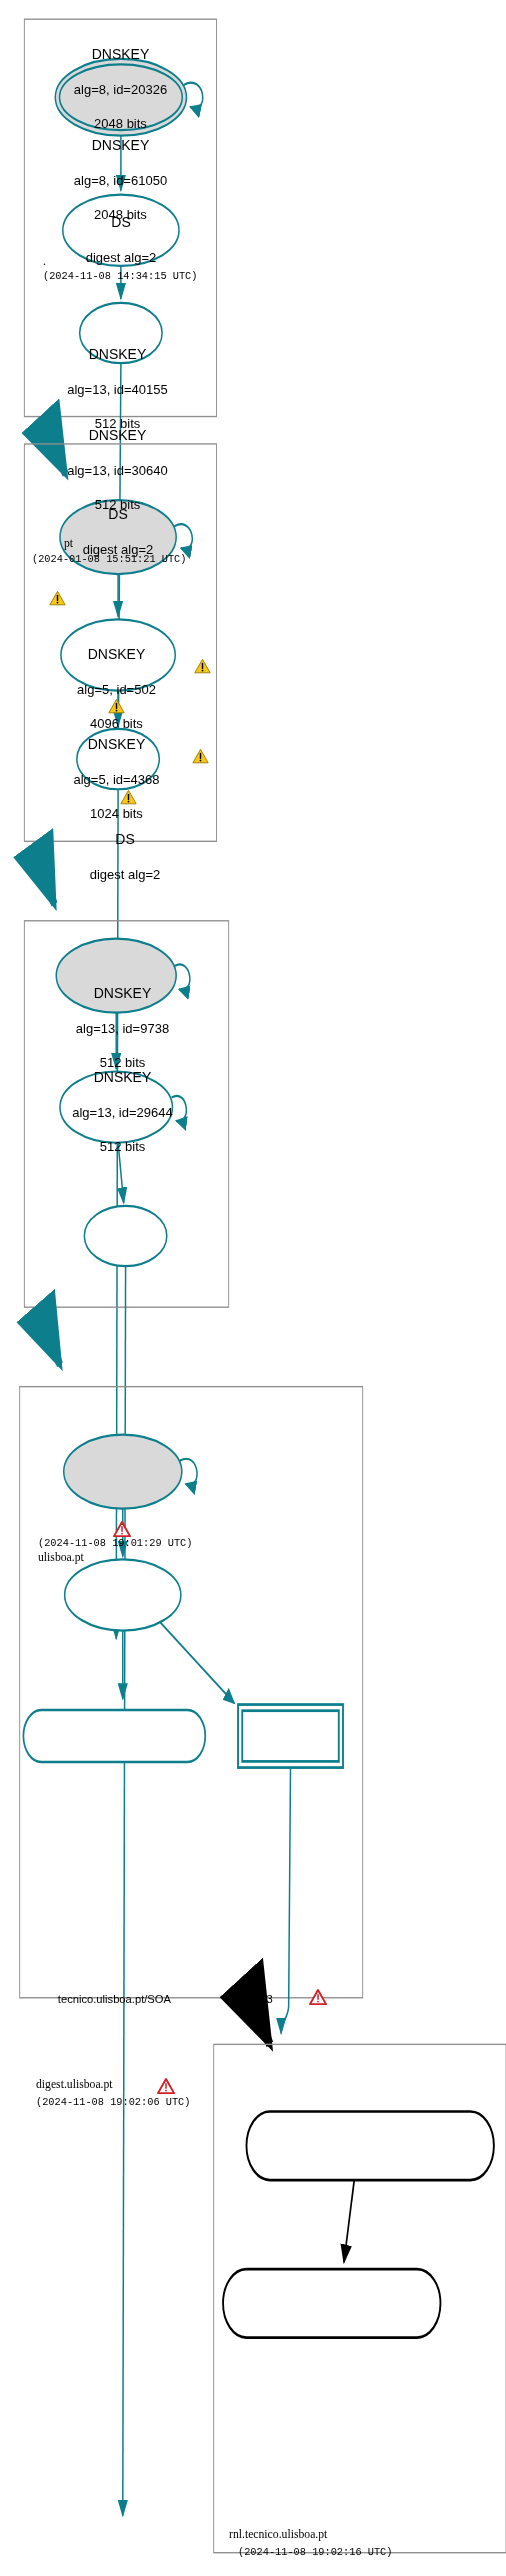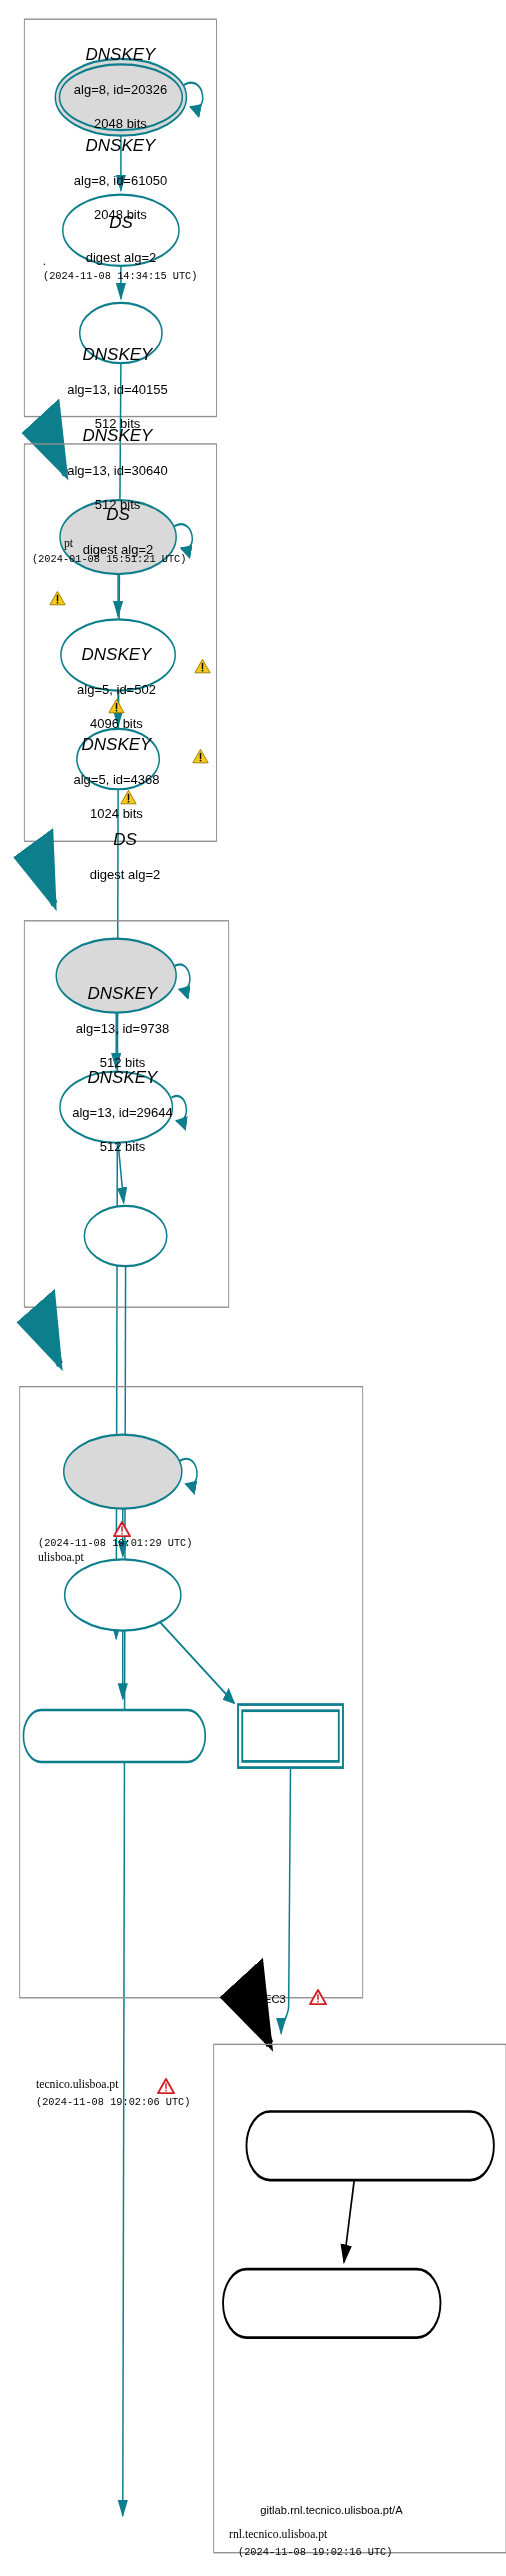--- a/index.html
+++ b/index.html
@@ -6,21 +6,21 @@
   body{font-family:"Liberation Serif", serif;}
   #canvas{position:relative;width:507px;height:2576px;background:#fff;overflow:hidden;}
   .zone-label{position:absolute;font-family:"Liberation Serif",serif;font-size:11.7px;color:#000;white-space:nowrap;}
   .zone-time{position:absolute;font-family:Liberation Mono, monospace;font-size:10.3px;color:#000;white-space:nowrap;}
 
   
   svg.layer{position:absolute;left:0;top:0;width:507px;height:2576px;overflow:visible;}
 
   
   .ntext{position:absolute;text-align:center;white-space:nowrap;pointer-events:none;}
-  .ntitle{font-family:"Liberation Sans",sans-serif;font-size:17px;color:#000;line-height:13px;font-style:italic;}
+  .ntitle{font-family:"Liberation Sans",sans-serif;font-size:14px;color:#000;line-height:13px;}
   .nsub{font-family:Liberation Sans, sans-serif;font-size:13px;color:#000;line-height:11.2px;margin-top:23px;}
   .rrtext{font-family:"Liberation Sans",sans-serif;font-size:11.2px;color:#000;}
 </style>
 </head>
 <body>
 
 <div id="canvas">
 
   <svg class="layer" viewBox="0 0 541 1880" preserveAspectRatio="none" style="height: 2576px;">
     <defs>
@@ -242,26 +242,26 @@
     <div class="nsub">alg=13, id=9738</div>
     <div class="nsub">512 bits</div>
   </div>
 
   <div class="ntext" style="left:57px;top:1071px;width:131px;">
     <div class="ntitle">DNSKEY</div>
     <div class="nsub">alg=13, id=29644</div>
     <div class="nsub">512 bits</div>
   </div>
 
-
-  <div class="ntext rrtext" style="left:241px;top:1983px;width:64px;line-height:32px;text-align:left;padding-left:7.5px;">NSEC3</div>
-
-  <div class="zone-label" style="left:36px;top:2078px;">tecnico.ulisboa.pt</div>
+  <div class="ntext rrtext" style="left:23.4px;top:1981px;width:182px;line-height:36px;">tecnico.ulisboa.pt/SOA</div>
+
+  <div class="ntext rrtext" style="left:228px;top:1983px;width:64px;line-height:32px;text-align:left;padding-left:7.5px;">NSEC3</div>
+
+  <div class="zone-label" style="left:36px;top:2078px;">digest.ulisboa.pt</div>
   <div class="zone-time" style="left:36px;top:2096px;">(2024-11-08 19:02:06 UTC)</div>
 
 
-  <div class="ntext rrtext" style="left:223px;top:2487px;width:217px;line-height:47px;">gitlab.rnl.tecnico.ulisboa.pt/A</div>
 
   <div class="zone-label" style="left:229px;top:2528px;">rnl.tecnico.ulisboa.pt</div>
   <div class="zone-time" style="left:229px;top:2546px;margin-left:9px;">(2024-11-08 19:02:16 UTC)</div>
 
 </div>
 
 
 </body></html>

